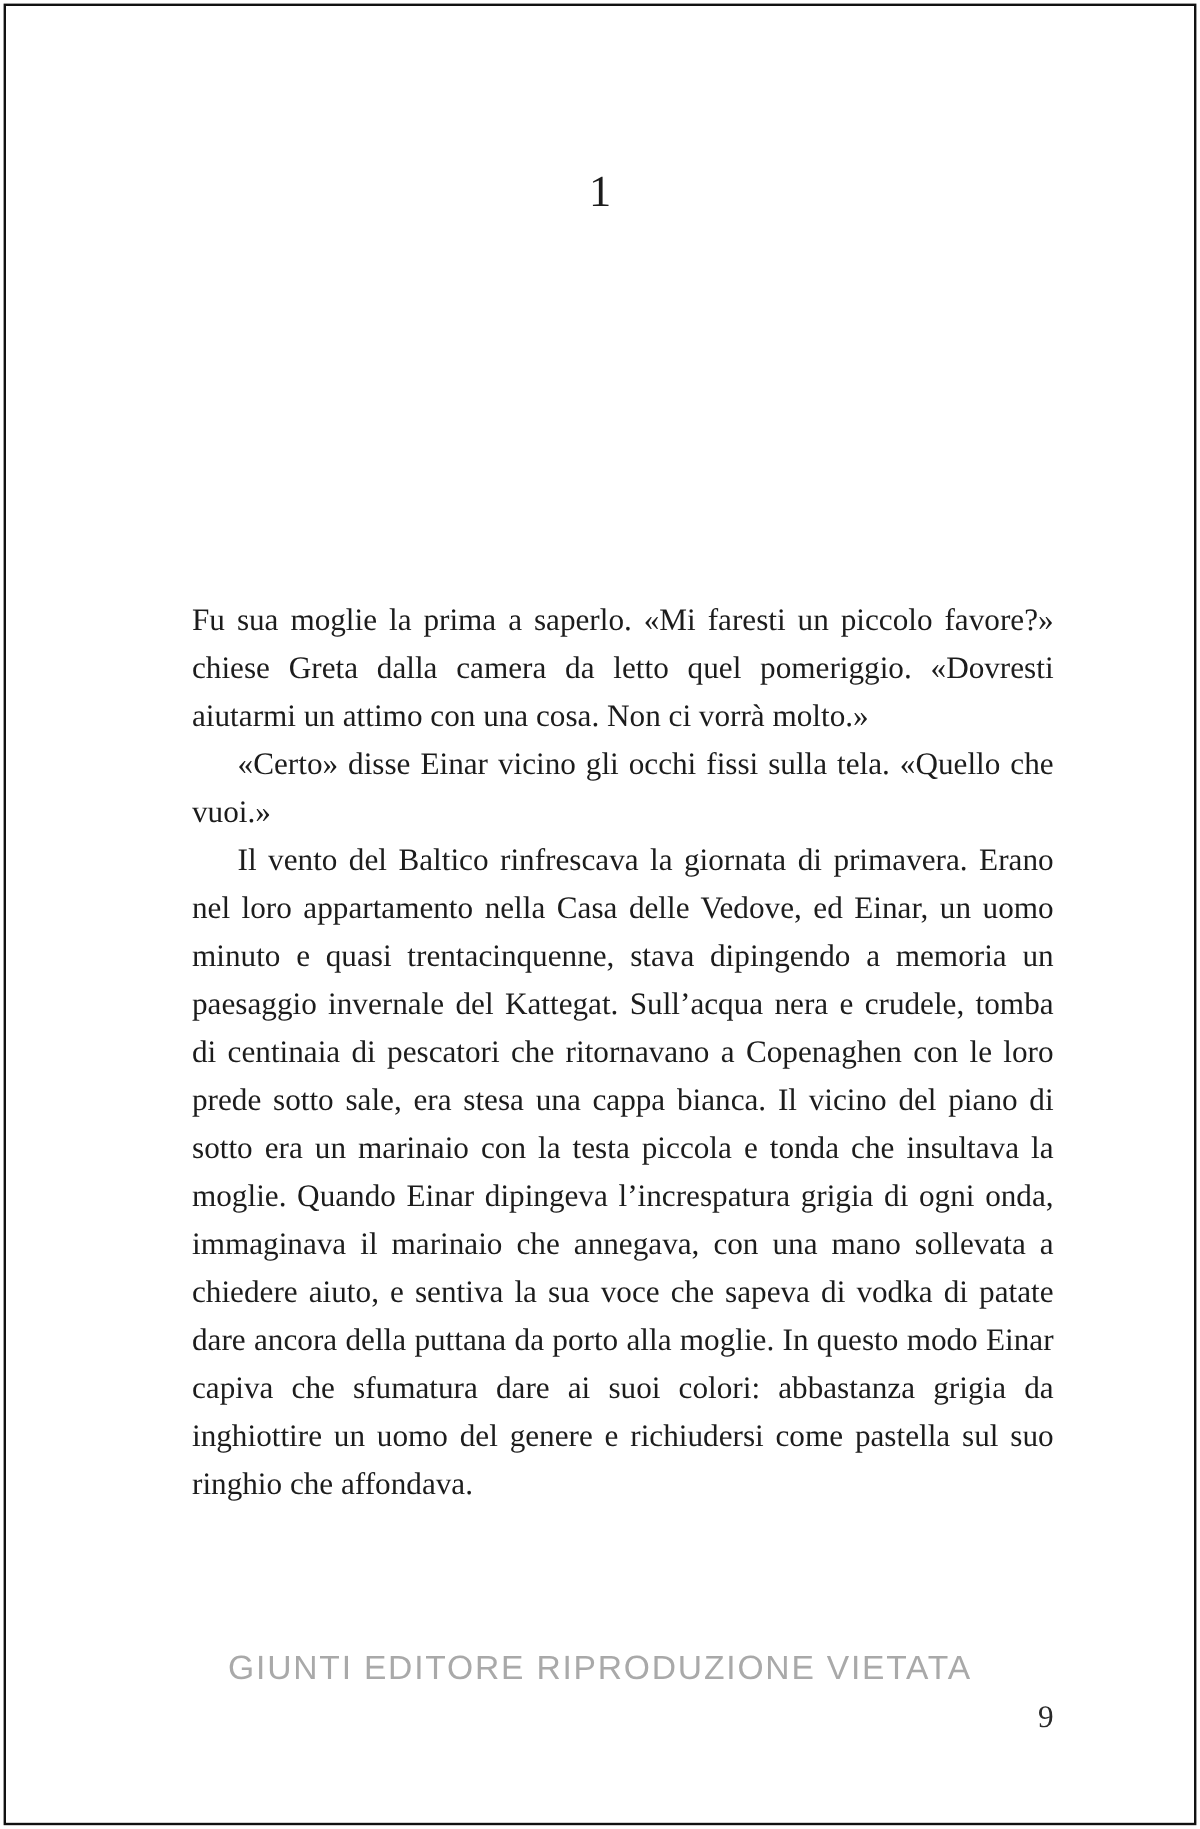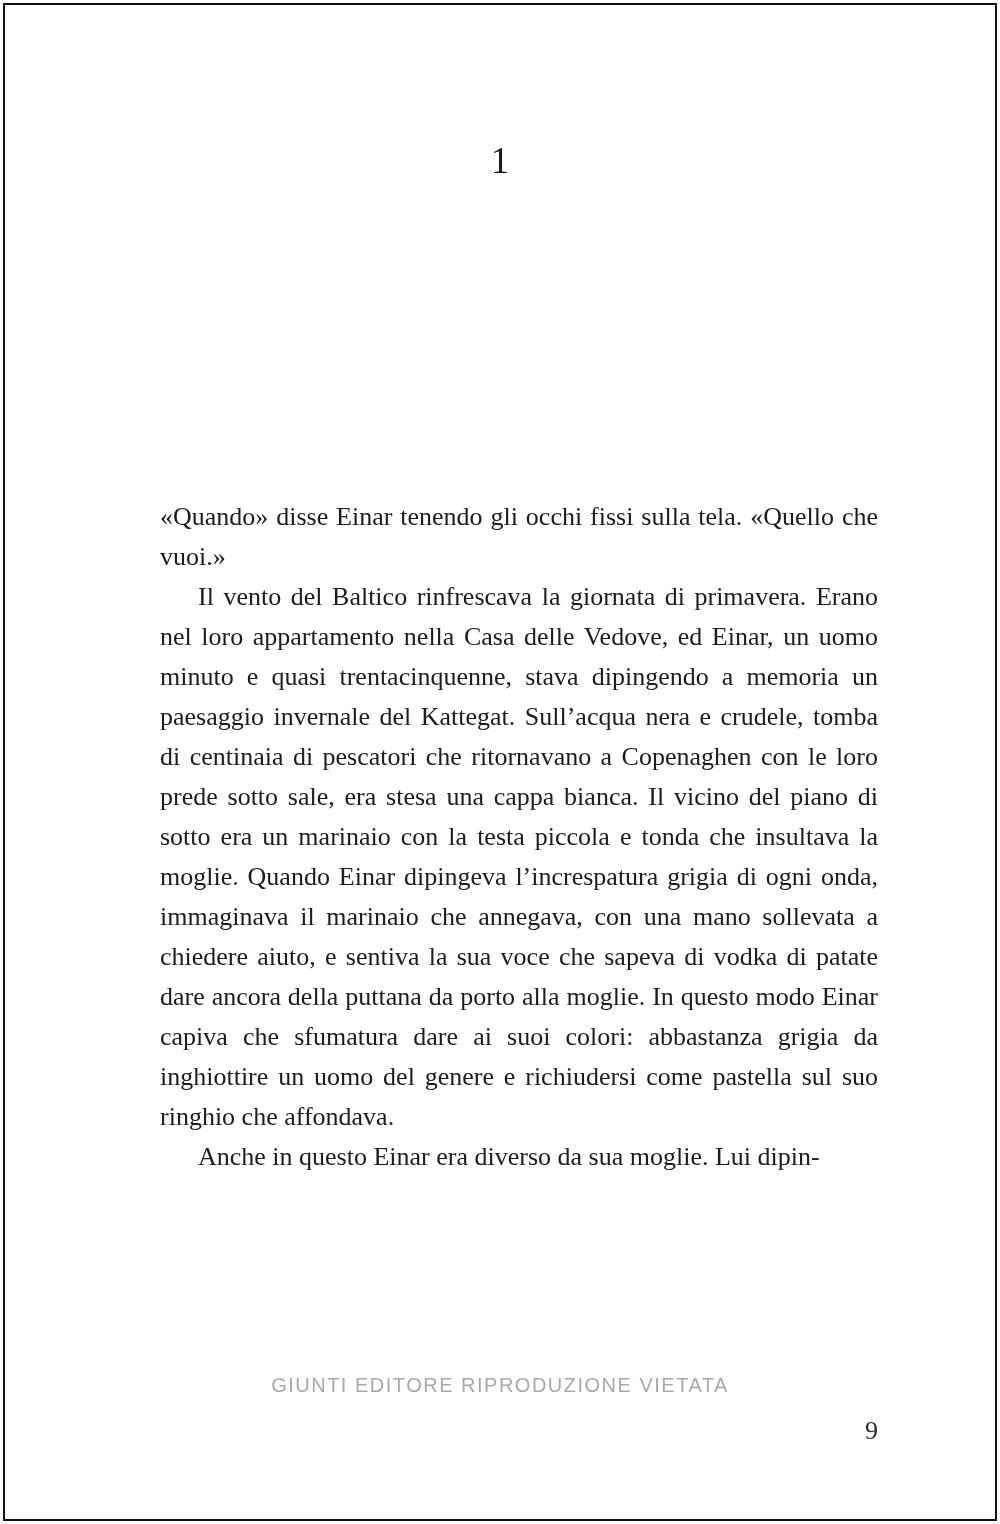--- a/index.html
+++ b/index.html
@@ -51,21 +51,21 @@
   .body-text p:first-child {
     text-indent: 0;
   }
   .watermark {
     position: absolute;
     top: 1374px;
     left: 0;
     width: 100%;
     text-align: center;
     font-family: "Liberation Sans", sans-serif;
-    font-size: 20px;
+    font-size: 28px;
     letter-spacing: 1.5px;
     color: #a9a9a9;
   }
   .page-number {
     position: absolute;
     top: 1416px;
     left: 160px;
     width: 718px;
     text-align: right;
     font-size: 26px;
@@ -74,21 +74,21 @@
 </style>
 </head>
 <body>
 
 <div class="page">
   <div class="page-frame"></div>
 
   <div class="chapter-number">1</div>
 
   <div class="body-text">
-    <p>«Quando» disse Einar tenendo gli occhi fissi sulla tela. «Quello che vuoi.»</p>
+    <p>Fu sua moglie la prima a saperlo. «Mi faresti un piccolo favore?» chiese Greta dalla camera da letto quel pomeriggio. «Dovresti aiutarmi un attimo con una cosa. Non ci vorrà molto.»</p>
+    <p>«Certo» disse Einar vicino gli occhi fissi sulla tela. «Quello che vuoi.»</p>
     <p>Il vento del Baltico rinfrescava la giornata di primavera. Erano nel loro appartamento nella Casa delle Vedove, ed Einar, un uomo minuto e quasi trentacinquenne, stava dipingendo a memoria un paesaggio invernale del Kattegat. Sull’acqua nera e crudele, tomba di centinaia di pescatori che ritornavano a Copenaghen con le loro prede sotto sale, era stesa una cappa bianca. Il vicino del piano di sotto era un marinaio con la testa piccola e tonda che insultava la moglie. Quando Einar dipingeva l’increspatura grigia di ogni onda, immaginava il marinaio che annegava, con una mano sollevata a chiedere aiuto, e sentiva la sua voce che sapeva di vodka di patate dare ancora della puttana da porto alla moglie. In questo modo Einar capiva che sfumatura dare ai suoi colori: abbastanza grigia da inghiottire un uomo del genere e richiudersi come pastella sul suo ringhio che affondava.</p>
-    <p>Anche in questo Einar era diverso da sua moglie. Lui dipin-</p>
   </div>
 
   <div class="watermark">GIUNTI EDITORE RIPRODUZIONE VIETATA</div>
 
   <div class="page-number">9</div>
 </div>
 
 </body></html>

